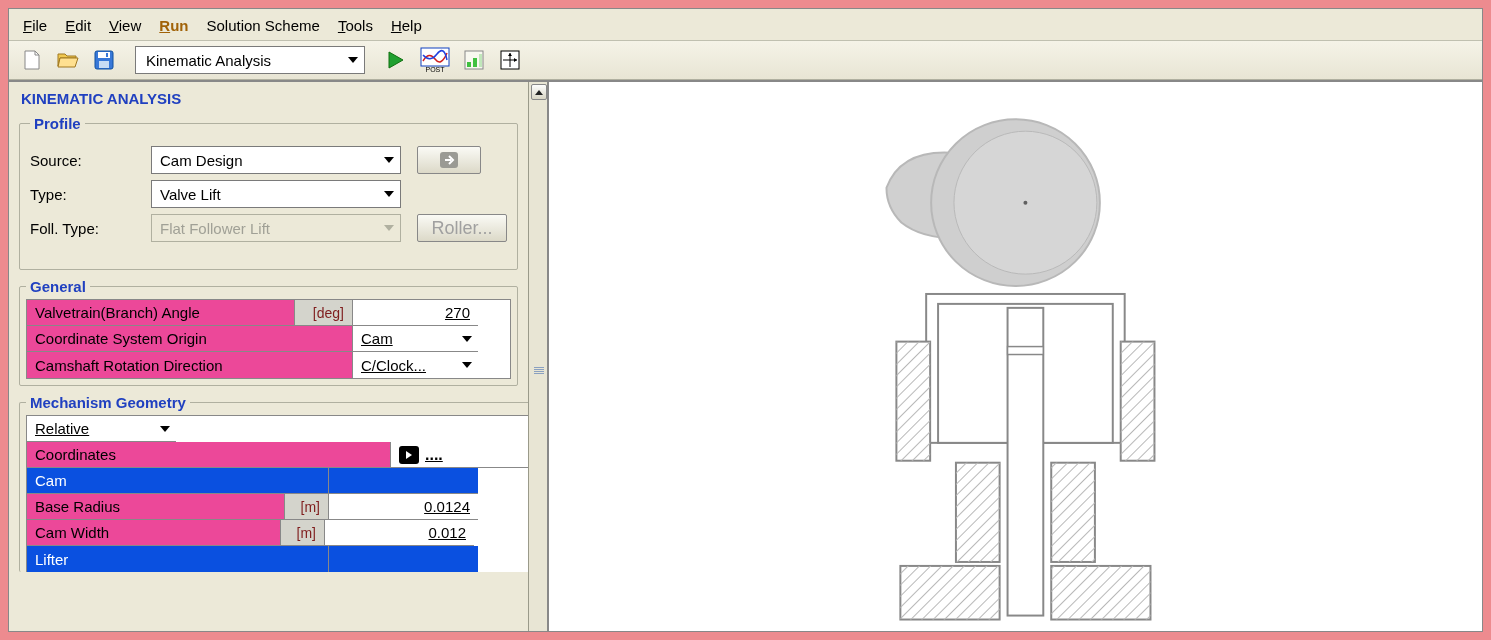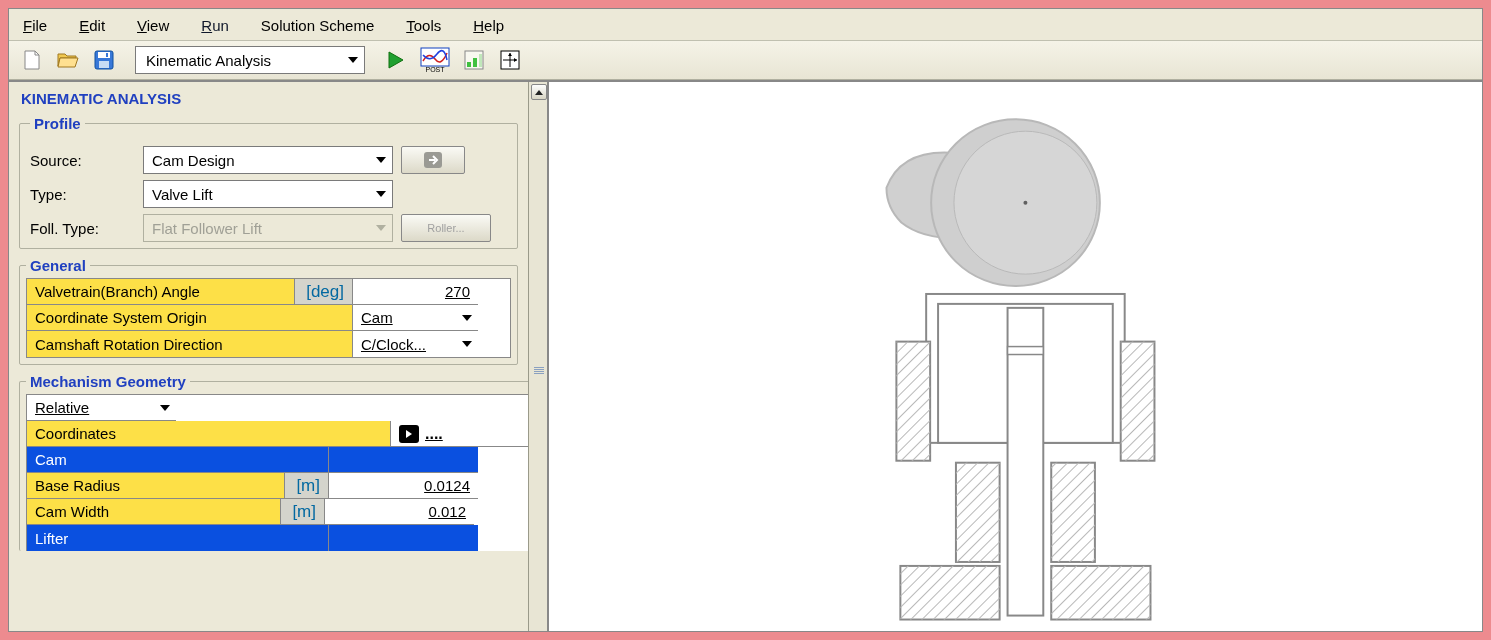--- a/index.html
+++ b/index.html
@@ -15,29 +15,29 @@
 .app-window {
   background: #ece9d8;
   border: 1px solid #888;
   width: 100%;
   height: 100%;
   display: flex;
   flex-direction: column;
 }
 .menubar {
   display: flex;
-  gap: 32px;
+  gap: 18px;
   padding: 8px 14px 6px 14px;
   background: #ece9d8;
   border-bottom: 1px solid #c0c0b0;
   font-size: 15px;
 }
 .menubar span { cursor: default; }
 .menubar .underline { text-decoration: underline; text-decoration-skip-ink: none; }
-.menubar .disabled { color: #0f172a; }
+.menubar .disabled { color: #a16207; font-weight: bold; }
 .toolbar {
   display: flex;
   align-items: center;
   gap: 6px;
   padding: 4px 8px;
   background: linear-gradient(#f5f3e7,#e8e5d4);
   border-bottom: 1px solid #b0b0a0;
 }
 .tbutton {
   width: 30px; height: 30px;
@@ -95,66 +95,66 @@
 .section-title {
   color: #2040c0;
   font-weight: bold;
   font-size: 15px;
   padding: 4px 6px 2px 6px;
 }
 fieldset.group {
   border: 1px solid #b0b0a0;
   border-radius: 2px;
   margin: 6px 4px 8px 4px;
-  padding: 8px 10px 0 10px;
+  padding: 8px 10px 21px 10px;
 }
 fieldset.group > legend {
   color: #2040c0;
   font-weight: bold;
   font-size: 15px;
   padding: 0 4px;
 }
-.row { display:flex; align-items:center; gap:8px; margin: 6px 0; }
+.row { display:flex; align-items:center; gap:16px; margin: 6px 0; }
 .row .lbl { width: 105px; font-size: 15px; }
 .dd {
   height: 28px;
   border: 1px solid #7a7a7a;
   background: #fff;
   display:flex;align-items:center;justify-content:space-between;
   padding: 0 6px 0 8px;
   font-size: 15px;
 }
 .dd .chev { width:0;height:0;border-left:5px solid transparent;border-right:5px solid transparent;border-top:6px solid #000; }
 .dd.disabled { background: #ece9d8; color: #a0a096; border-color:#b0b0a0; }
 .dd.disabled .chev { border-top-color:#b0b0a0; }
 .btn3d {
   height: 28px;
   border: 1px solid #888;
   background: linear-gradient(#fafaf5,#dcd9c8);
   display:flex;align-items:center;justify-content:center;
-  font-size: 11px;
+  font-size: 18px;
   border-radius: 2px;
 }
 .btn3d.disabled { color:#a0a0a0; }
 .grid {
   border: 1px solid #888;
   background: #fff;
 }
 .grow { display:flex; }
 .gcell {
   border-right: 1px solid #888;
   border-bottom: 1px solid #888;
   padding: 3px 8px;
   font-size: 15px;
   height: 26px;
   display:flex;align-items:center;
 }
 .gcell:last-child { border-right: none; text-decoration: underline; }
-.ghead { background: #fde047; }
-.gunit { justify-content:flex-end; color:#0369a1; font-size:17px; background:#d4d4cc;}
+.ghead { background: #ec4899; }
+.gunit { justify-content:flex-end; color:#7f1d1d; font-size:14px; background:#d4d4cc;}
 .gval { justify-content:flex-end; background:#fff; }
 .gddcell { background:#fff; padding:0; }
 .gbluerow .gcell { background:#0a50e0; color:#fff; }
 .inner-dd {
   width:100%; height:100%;
   display:flex;align-items:center;justify-content:space-between;
   padding:0 6px 0 8px;
 }
 .inner-dd .chev { width:0;height:0;border-left:5px solid transparent;border-right:5px solid transparent;border-top:6px solid #000; }
 .dots-btn {

